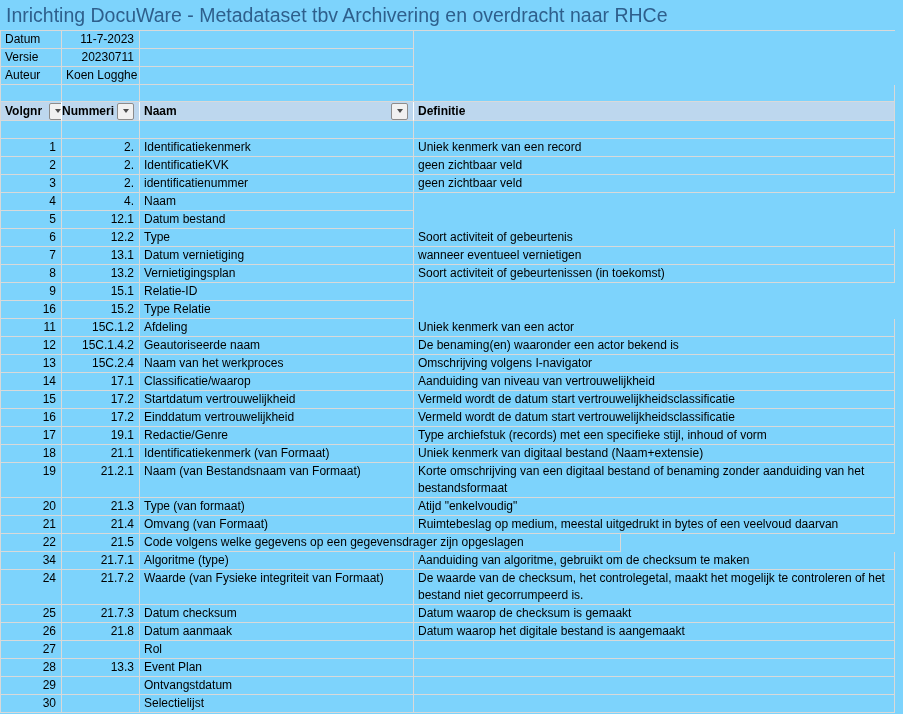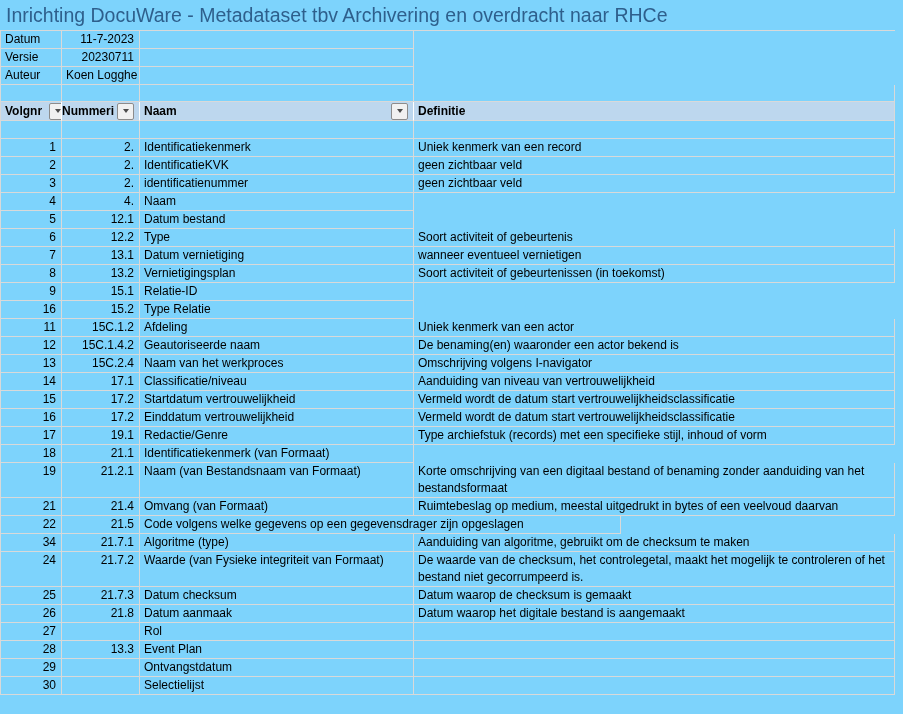--- a/index.html
+++ b/index.html
@@ -226,21 +226,21 @@
     <div class="tr">
       <div class="td col-a right">13</div>
       <div class="td col-b right">15C.2.4</div>
       <div class="td col-c left">Naam van het werkproces</div>
       <div class="td col-d left def-cell">Omschrijving volgens I-navigator</div>
     </div>
 
     <div class="tr">
       <div class="td col-a right">14</div>
       <div class="td col-b right">17.1</div>
-      <div class="td col-c left">Classificatie/niveau</div>
+      <div class="td col-c left">Classificatie/waarop</div>
       <div class="td col-d left def-cell">Aanduiding van niveau van vertrouwelijkheid</div>
     </div>
 
     <div class="tr">
       <div class="td col-a right">15</div>
       <div class="td col-b right">17.2</div>
       <div class="td col-c left">Startdatum vertrouwelijkheid</div>
       <div class="td col-d left def-cell">Vermeld wordt de datum start vertrouwelijkheidsclassificatie</div>
     </div>
 
@@ -255,29 +255,36 @@
       <div class="td col-a right">17</div>
       <div class="td col-b right">19.1</div>
       <div class="td col-c left">Redactie/Genre</div>
       <div class="td col-d left def-cell">Type archiefstuk (records) met een specifieke stijl, inhoud of vorm</div>
     </div>
 
     <div class="tr">
       <div class="td col-a right">18</div>
       <div class="td col-b right">21.1</div>
       <div class="td col-c left">Identificatiekenmerk (van Formaat)</div>
+      <div class="td col-d left def-cell">Uniek kenmerk van digitaal bestand (Naam+extensie)</div>
     </div>
 
     <div class="tr">
       <div class="td col-a right">19</div>
       <div class="td col-b right">21.2.1</div>
       <div class="td col-c left">Naam (van Bestandsnaam van Formaat)</div>
       <div class="td col-d left def-cell wrap">Korte omschrijving van een digitaal bestand of benaming zonder aanduiding van het bestandsformaat</div>
     </div>
 
+    <div class="tr">
+      <div class="td col-a right">20</div>
+      <div class="td col-b right">21.3</div>
+      <div class="td col-c left">Type (van formaat)</div>
+      <div class="td col-d left def-cell">Atijd  "enkelvoudig"</div>
+    </div>
 
     <div class="tr">
       <div class="td col-a right">21</div>
       <div class="td col-b right">21.4</div>
       <div class="td col-c left">Omvang (van Formaat)</div>
       <div class="td col-d left def-cell">Ruimtebeslag op medium, meestal uitgedrukt in bytes of een veelvoud daarvan</div>
     </div>
 
     <div class="tr">
       <div class="td col-a right">22</div>

